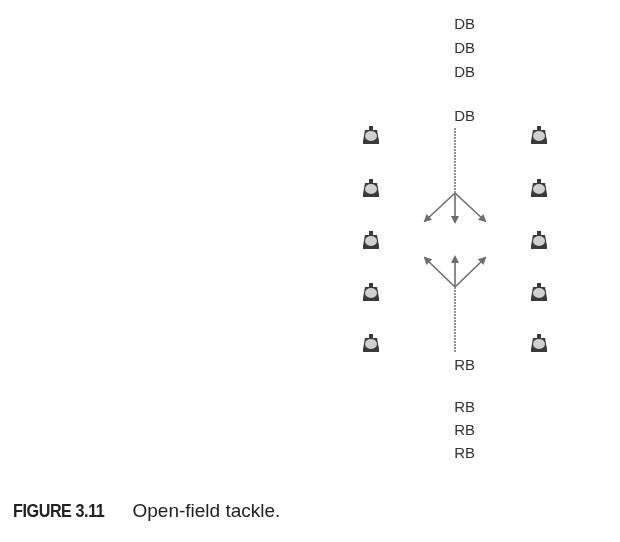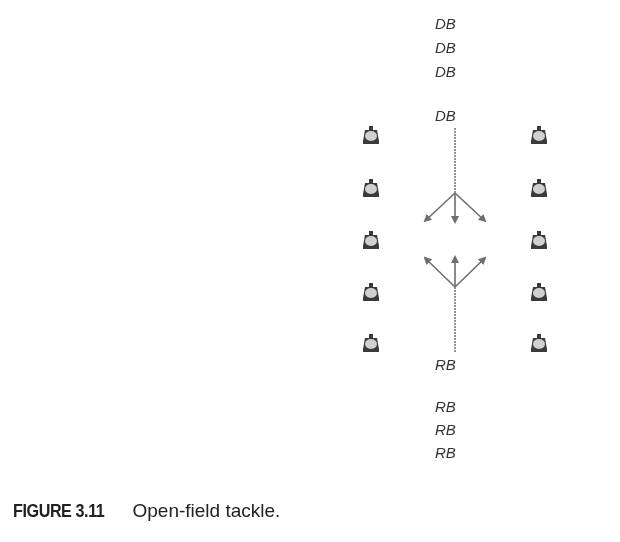--- a/index.html
+++ b/index.html
@@ -1,18 +1,18 @@
 <!DOCTYPE html>
 <html><head>
 <meta charset="utf-8">
 <style>
   html, body { margin:0; padding:0; background:#ffffff; }
   body { width:620px; height:542px; position:relative; overflow:hidden;
          font-family:"Liberation Sans", sans-serif; }
-  .lbl { position:absolute; font-size:15px; color:#333; width:40px; text-align:left;font-style:italic; }
+  .lbl { position:absolute; font-size:15px; color:#333; width:40px; text-align:right; }
   .cone { position:absolute; width:18px; height:20px; }
   #diagram { position:absolute; left:0; top:0; }
   .caption { position:absolute; left:13px; top:500px; font-size:19px; color:#222; white-space:nowrap; }
   .fig-num { font-weight:bold; font-family:"Liberation Sans", sans-serif; letter-spacing:-0.5px; transform:scaleX(0.85); display:inline-block; transform-origin:left; margin-right:-10px; }
   .fig-text { margin-left:22px;text-align:right; }
 </style>
 </head>
 <body>
 
 <div class="lbl" style="left:435px; top:15px;">DB</div>

